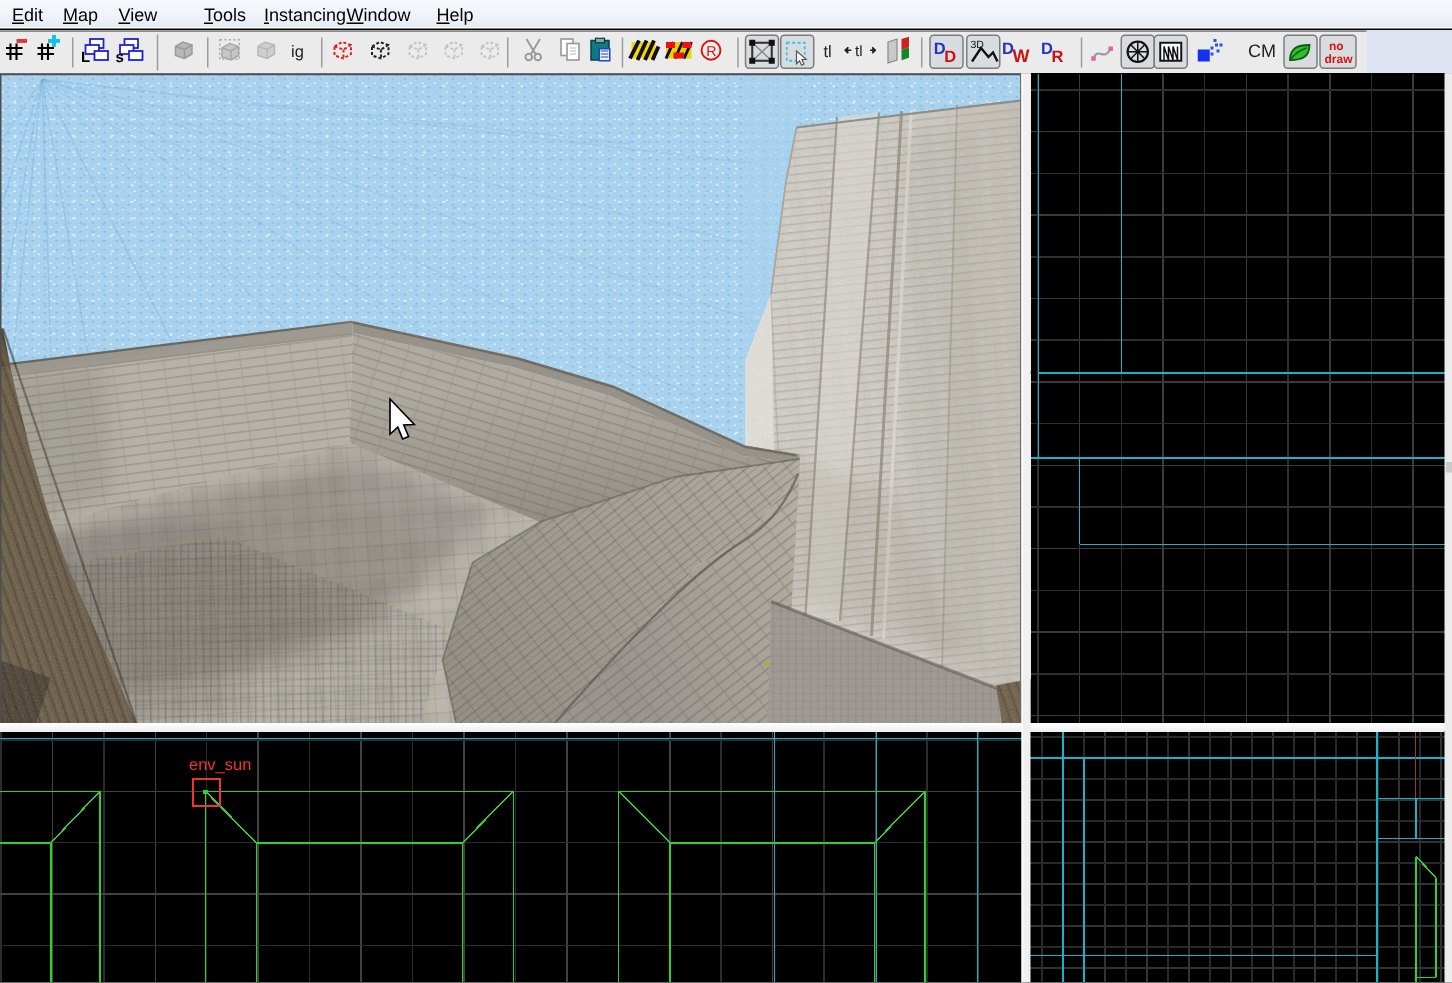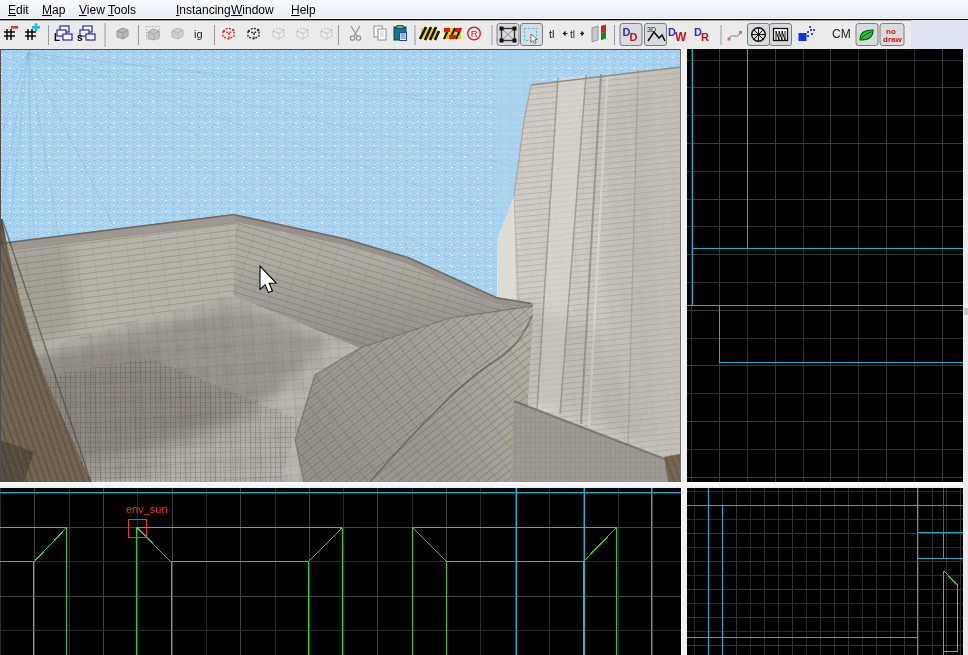--- a/index.html
+++ b/index.html
@@ -9,21 +9,21 @@
 .toolbar{position:absolute;left:0;top:21px;width:968px;height:28px;background:#ebebeb}
 .tb-blue{position:absolute;left:911px;top:20px;width:57px;height:29px;background:#dde3f1}
 .viewbg{position:absolute;left:0;top:49px;width:968px;height:606px;background:#f0f0f0}
 </style></head>
 <body>
 <div class="viewbg"></div>
 <div class="menubar">
 <span style="left:8px"><u>E</u>dit</span>
 <span style="left:42px"><u>M</u>ap</span>
 <span style="left:79px"><u>V</u>iew</span>
-<span style="left:108px"><u>T</u>ools</span>
+<span style="left:136px"><u>T</u>ools</span>
 <span style="left:176px"><u>I</u>nstancing</span>
 <span style="left:231px"><u>W</u>indow</span>
 <span style="left:291px"><u>H</u>elp</span>
 </div>
 <div class="toolbar"></div>
 <div class="mbline"></div>
 <div class="tb-blue"></div>
 <svg width="968" height="29" viewBox="0 0 968 29" style="position:absolute;left:0;top:20px" id="tbicons">
 <g stroke="#000" stroke-width="1.4">
       <line x1="4" y1="12" x2="15" y2="12"></line>

